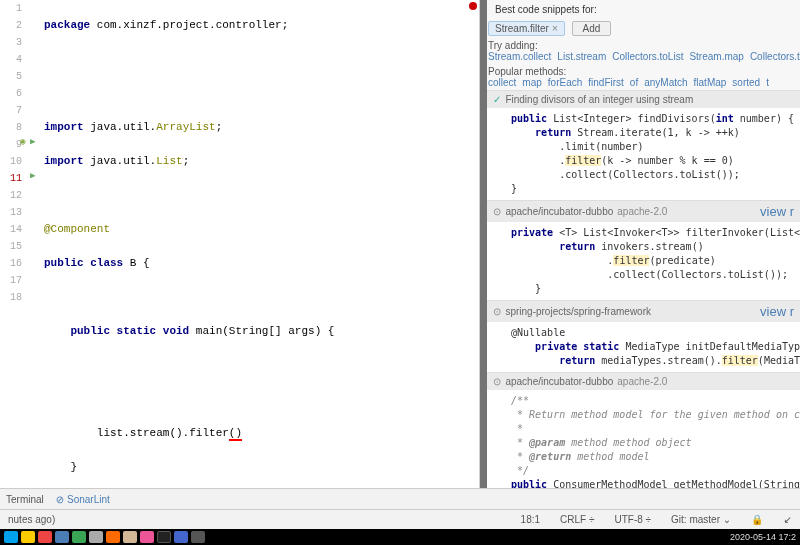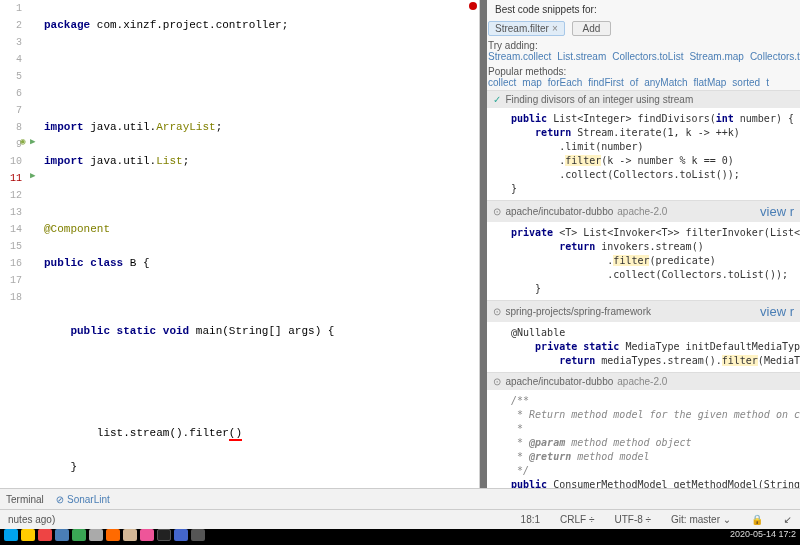--- a/index.html
+++ b/index.html
@@ -31,21 +31,21 @@
 .shead .it{color:#888;margin-left:4px}
 .shead .vr{margin-left:auto;color:#4a7eb5;font-size:13px}
 .scode{background:#fff;padding:4px 24px;font-family:Consolas,monospace;font-size:10px;line-height:14px;white-space:pre;color:#333;overflow:hidden}
 .scode .k{color:#000080;font-weight:bold}
 .scode .fl{background:#fff3c4}
 .bottom{height:21px;background:#f2f2f2;border-top:1px solid #ccc;display:flex;align-items:center;font-size:10px;padding:8px 6px;font-family:'Segoe UI',Arial}
 .bottom .tab{margin-right:12px;color:#555;cursor:pointer}
 .bottom .sl{color:#4a7eb5}
 .status{height:20px;background:#f2f2f2;border-top:1px solid #ccc;display:flex;align-items:center;font-size:10px;padding:0 8px;color:#555;font-family:'Segoe UI',Arial}
 .status .r{margin-left:auto;display:flex;gap:20px}
-.taskbar{height:16px;background:#000;display:flex;align-items:flex-start;padding:0 4px}
+.taskbar{height:16px;background:#000;display:flex;align-items:center;padding:6px 4px}
 .taskbar .tb{width:14px;height:12px;margin-right:3px;border-radius:2px}
 .taskbar .time{margin-left:auto;color:#ddd;font-size:9px;font-family:'Segoe UI',Arial}
 .eind{position:absolute;top:2px;right:2px;width:8px;height:8px;background:#c00;border-radius:50%}
 </style>
 </head>
 <body>
 
 <div class="main">
   <div class="editor">
     <div class="eind"></div>

